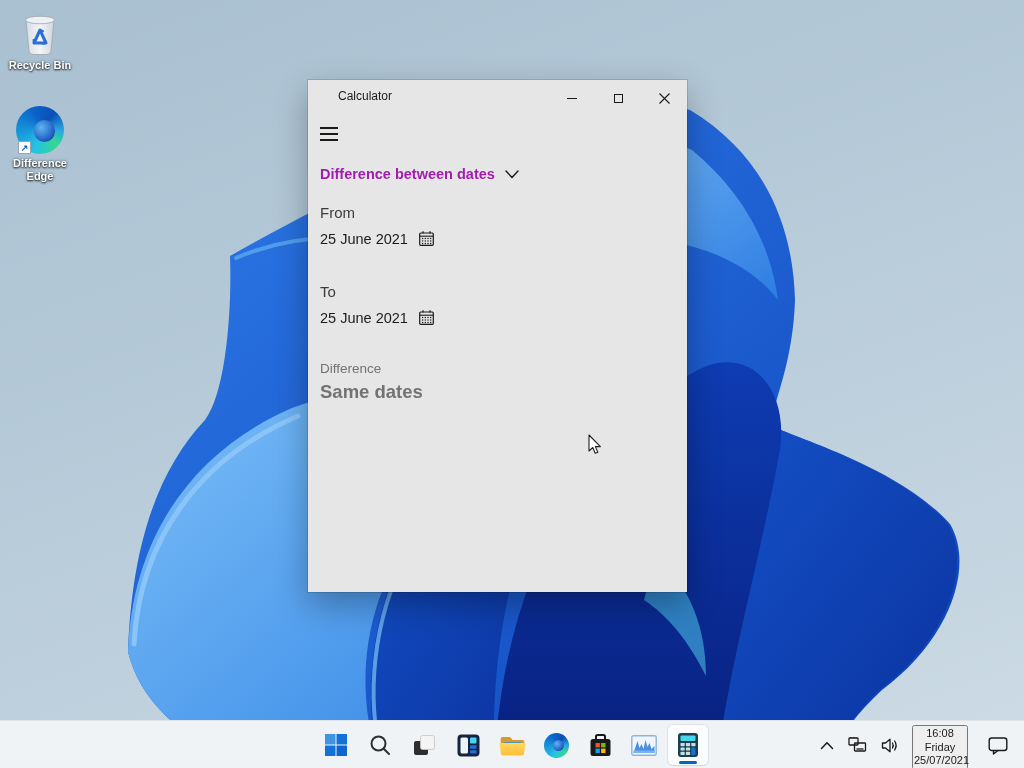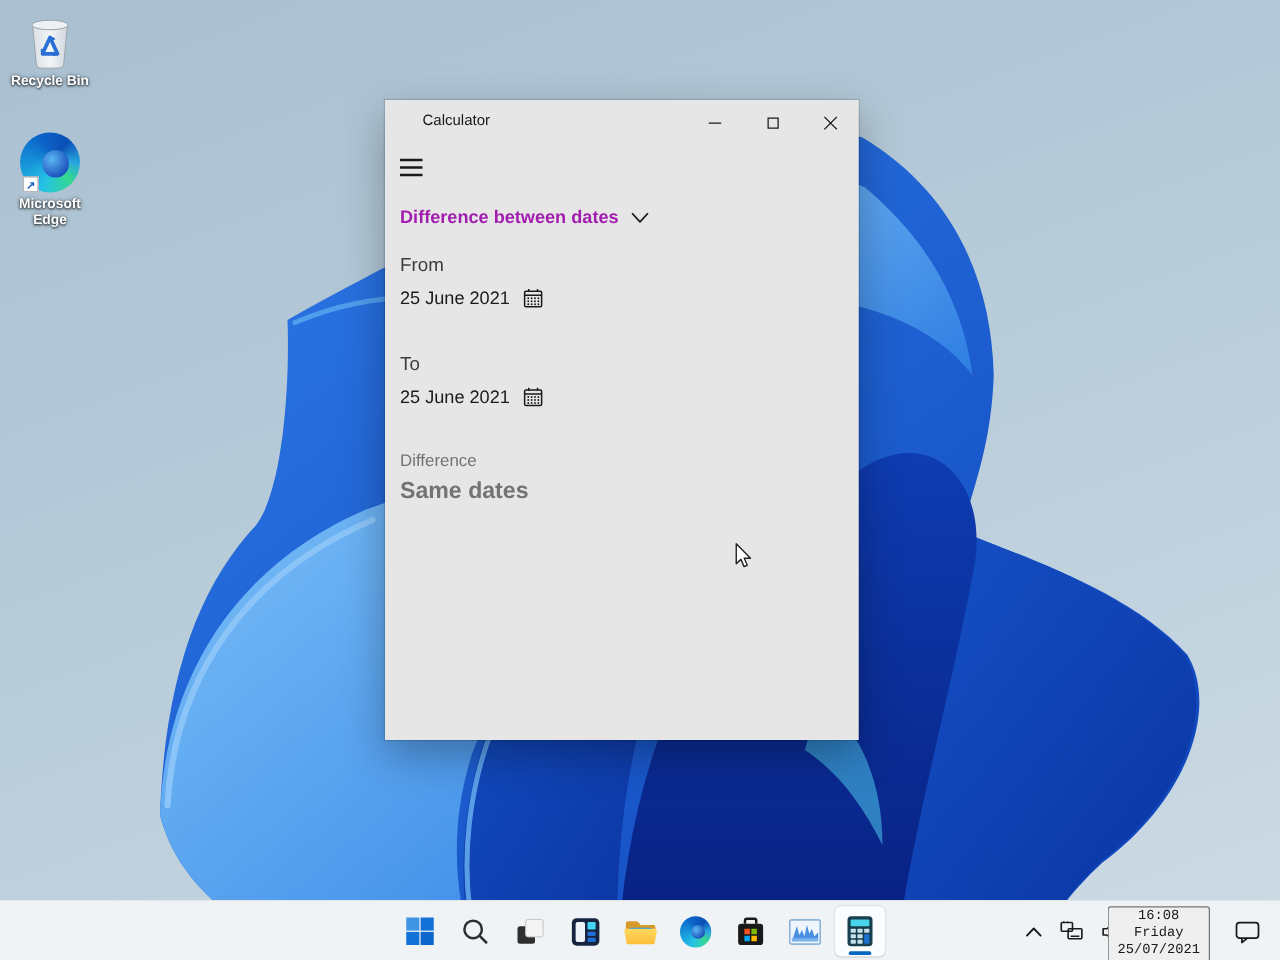--- a/index.html
+++ b/index.html
@@ -51,21 +51,21 @@
       background:#f0f3f6; border-top:1px solid rgba(0,0,0,.05); }
   .tb-center { position:absolute; left:50%; top:4px; transform:translateX(-50%); display:flex; gap:4px; }
   .tb-btn { position:relative; width:40px; height:40px; border:none; background:transparent; border-radius:5px;
       display:flex; align-items:center; justify-content:center; cursor:default; }
   .tb-btn.active { background:#fbfcfd; box-shadow:0 0 0 1px rgba(0,0,0,.06), 0 1px 2px rgba(0,0,0,.06); }
   .tb-btn.active::after { content:""; position:absolute; bottom:1px; left:50%; transform:translateX(-50%);
       width:18px; height:3px; border-radius:2px; background:#0067c0; }
 
   .tray-icons { position:absolute; right:123px; top:0; height:48px; display:flex; align-items:center; gap:10px; }
   .tray-btn { background:none; border:none; display:flex; align-items:center; justify-content:center; cursor:default; padding:2px; }
-  .clock { position:absolute; right:56px; top:4px; width:82px; text-align:center; font-size:11px; line-height:13.5px; color:#1a1a1a; cursor:default;font-family:Liberation Mono, monospace; }
+  .clock { position:absolute; right:56px; top:4px; width:56px; text-align:center; font-size:11px; line-height:13.5px; color:#1a1a1a; cursor:default; }
   .notif { position:absolute; right:16px; top:0; height:48px; display:flex; align-items:center; background:none; border:none; cursor:default; }
 
   
   .cursor { position:absolute; left:588px; top:434px; }
 </style>
 </head>
 <body>
 
 <div class="screen">
 
@@ -131,21 +131,21 @@
       <path d="M15,33 L21,20 L27,33 Z" fill="none" stroke="#2a6fd6" stroke-width="3" stroke-linejoin="round"></path>
       <path d="M21,20 l3,1.2 M15,33 l-0.5,-3 M27,33 l-3,0.8" stroke="#2a6fd6" stroke-width="2" stroke-linecap="round"></path>
     </svg>
     <span class="lbl">Recycle Bin</span>
   </div>
 
   <div class="desk-icon" id="icon-edge">
     <div class="edge-ball">
       <span class="shortcut-arrow">↗</span>
     </div>
-    <span class="lbl" style="width:60px">Microsoft Edge</span>
+    <span class="lbl" style="width:60px">Difference Edge</span>
   </div>
 
   <div class="calc-win">
     <div class="titlebar">
       <span class="app-title">Calculator</span>
       <div class="win-controls">
         <button class="win-btn">
             <span class="glyph-min"></span>
           </button>
         <button class="win-btn">

